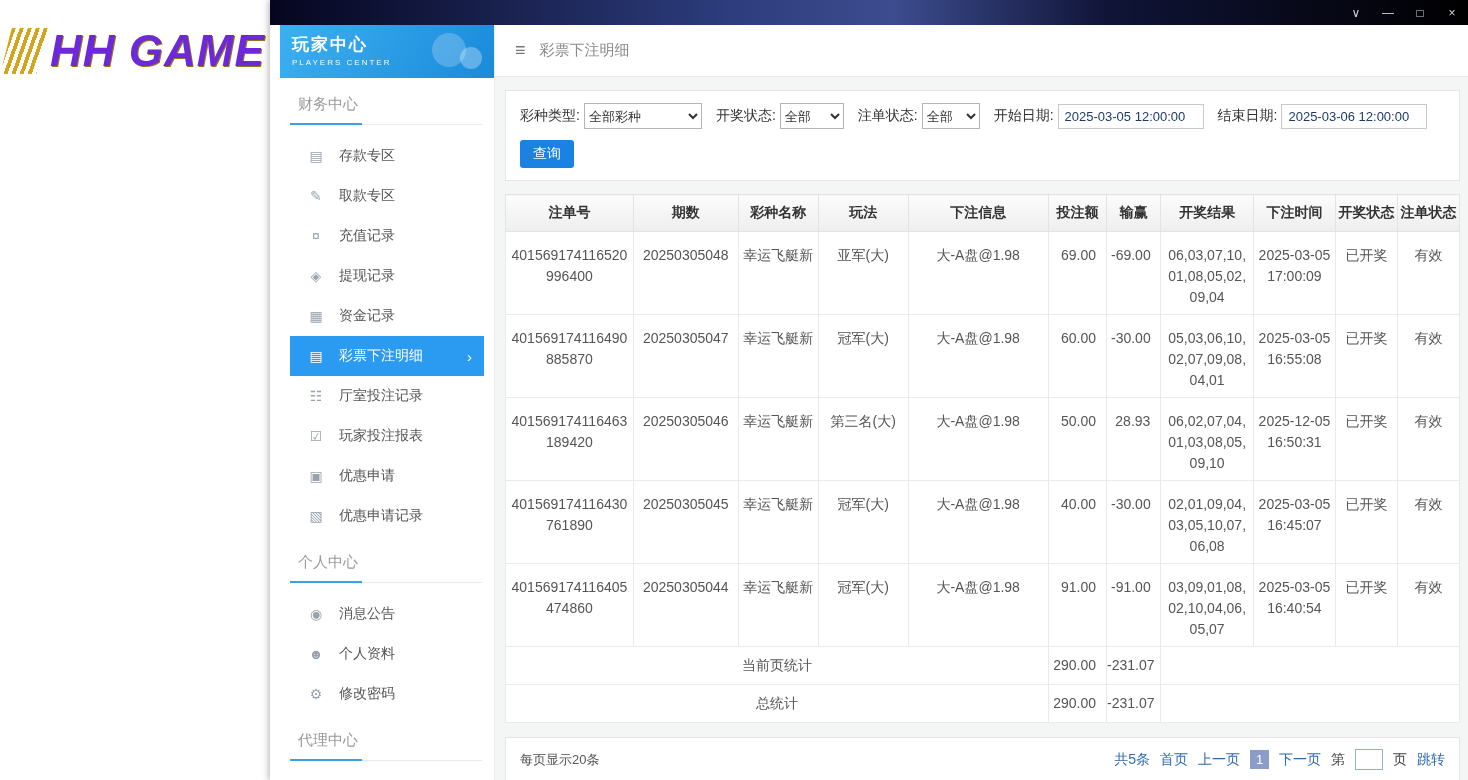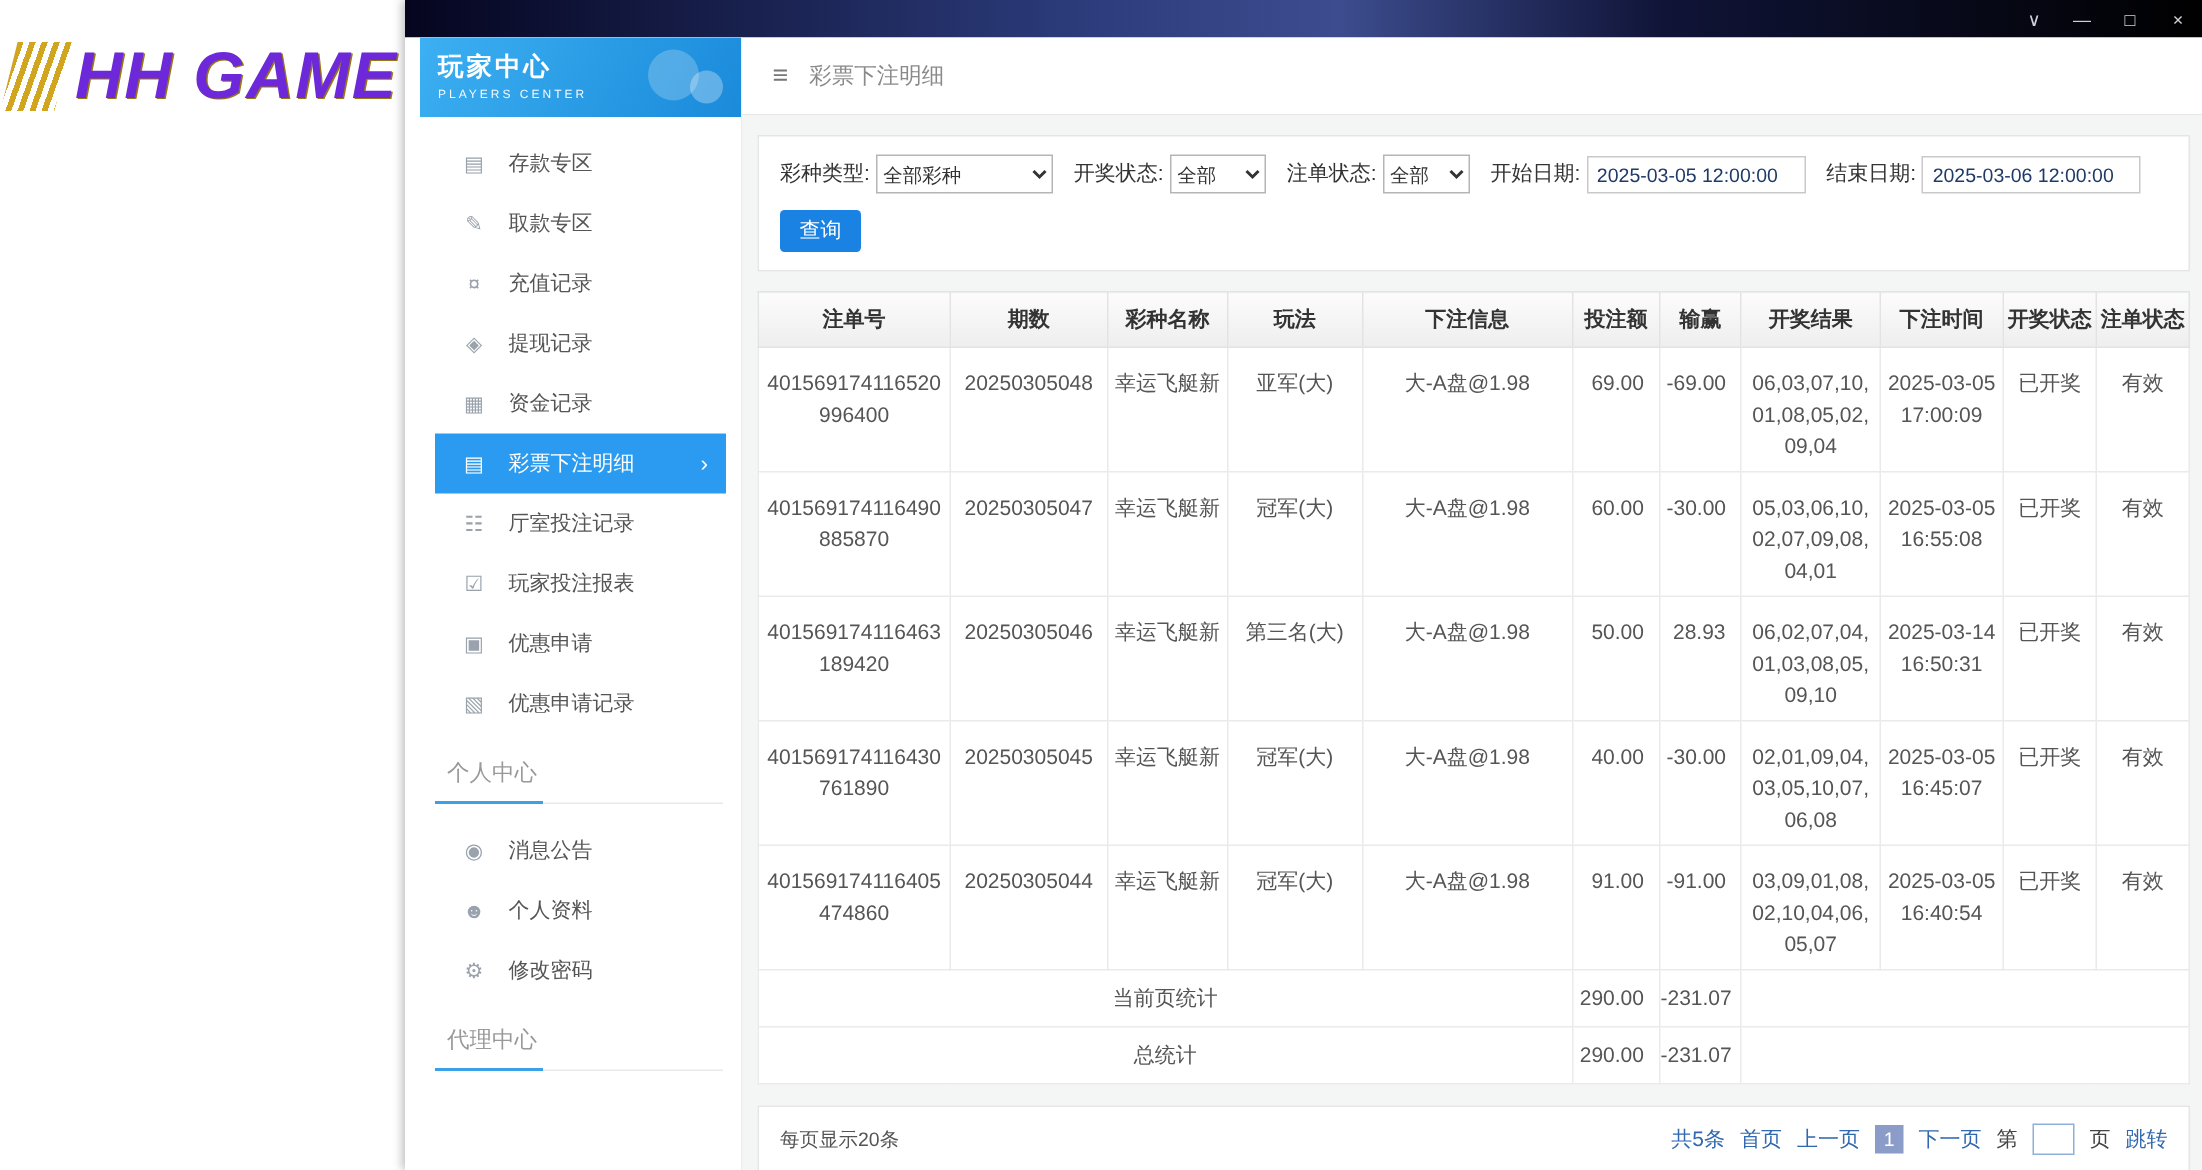--- a/index.html
+++ b/index.html
@@ -114,20 +114,23 @@
   <div class="app">
 
     <div class="sidebar">
       <div class="side-header">
         <div class="t1">玩家中心</div>
         <div class="t2">PLAYERS CENTER</div>
         <div class="deco-circle dc1"></div>
         <div class="deco-circle dc2"></div>
       </div>
 
+      <div class="section-title">
+        <span>财务中心</span>
+      </div>
       <div class="menu">
         <div class="menu-item">
           <span class="ico">▤</span>
           <span>存款专区</span>
         </div>
         <div class="menu-item">
           <span class="ico">✎</span>
           <span>取款专区</span>
         </div>
         <div class="menu-item">
@@ -293,21 +296,21 @@
             </tr>
             <tr class="data-row">
               <td class="brk">401569174116463189420</td>
               <td>20250305046</td>
               <td>幸运飞艇新</td>
               <td>第三名(大)</td>
               <td>大-A盘@1.98</td>
               <td class="num">50.00</td>
               <td class="num">28.93</td>
               <td class="brk">06,02,07,04,01,03,08,05,09,10</td>
-              <td>2025-03-14 16:50:31</td>
+              <td>2025-12-05 16:50:31</td>
               <td>已开奖</td>
               <td>有效</td>
             </tr>
             <tr class="data-row">
               <td class="brk">401569174116430761890</td>
               <td>20250305045</td>
               <td>幸运飞艇新</td>
               <td>冠军(大)</td>
               <td>大-A盘@1.98</td>
               <td class="num">40.00</td>

